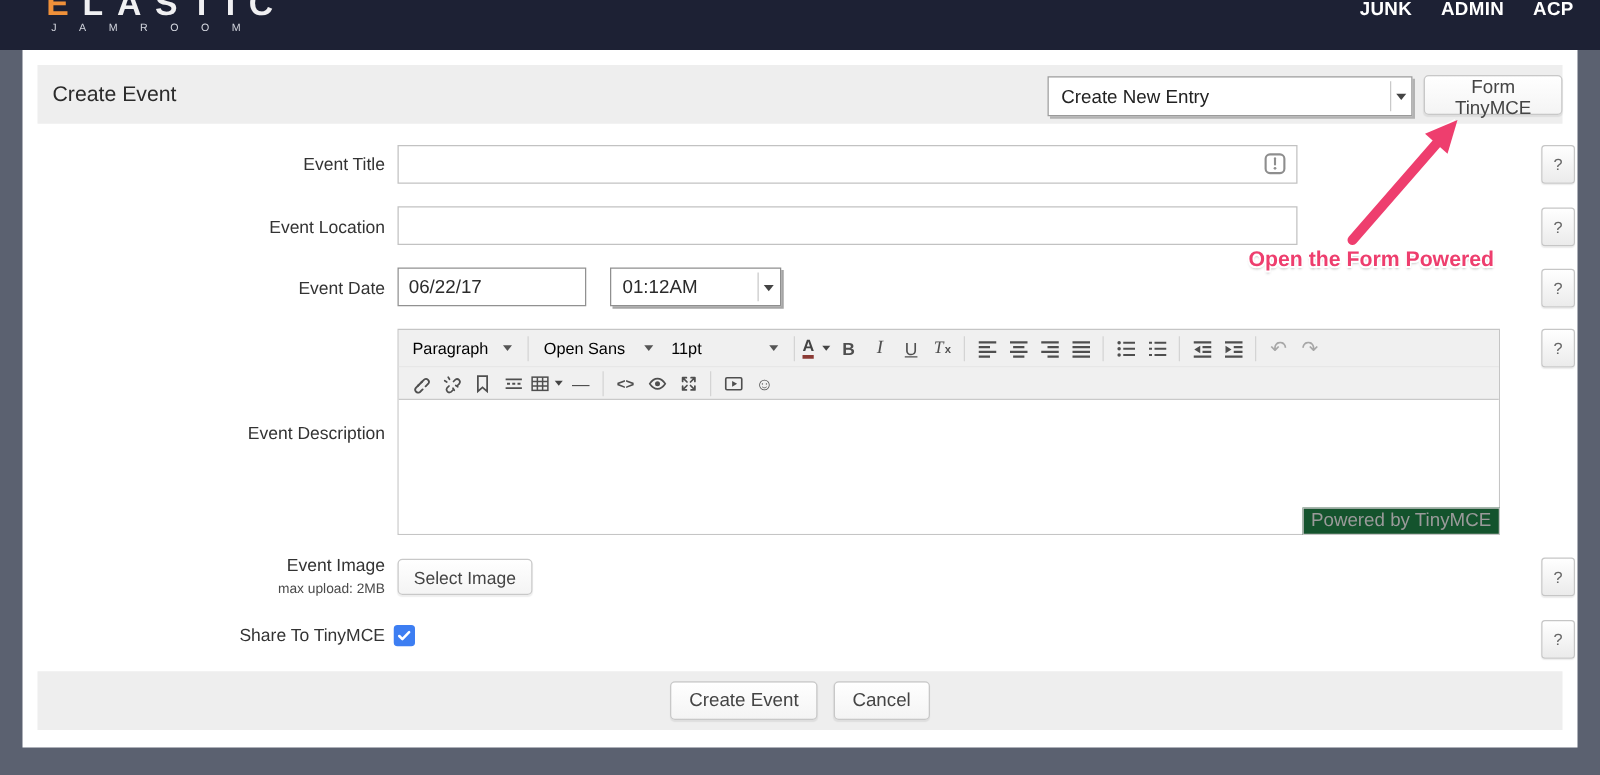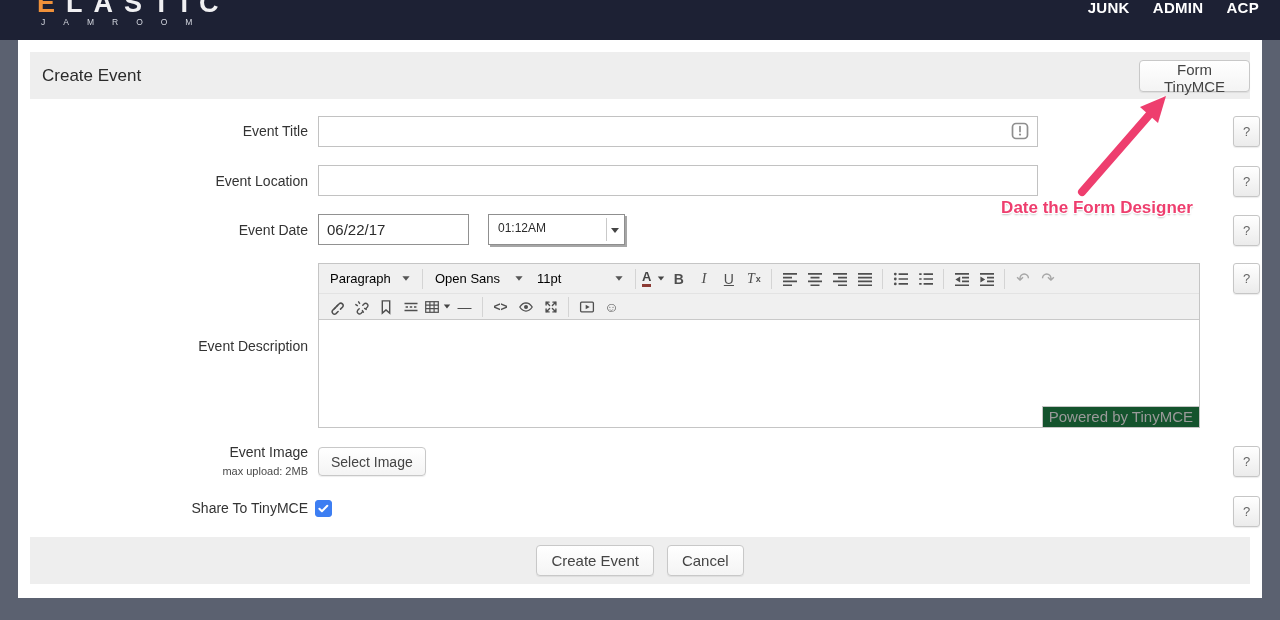--- a/index.html
+++ b/index.html
@@ -34,21 +34,21 @@
   
   .flabel{position:absolute;width:220px;text-align:right;font-size:14px;color:#333;}
   .fnote{position:absolute;width:220px;text-align:right;font-size:11px;color:#4a4a4a;}
   .tinput{position:absolute;height:31px;border:1px solid #c2c2c2;box-sizing:border-box;
           font-size:15px;color:#333;padding:0 30px 0 8px;font-family:"Liberation Sans",sans-serif;outline:none;background:#fff;}
   .dinput{position:absolute;height:31px;border:1px solid #919191;box-sizing:border-box;
           font-size:15px;color:#2b2b2b;padding:0 8px;font-family:"Liberation Sans",sans-serif;outline:none;background:#fff;}
   .autofill-badge{position:absolute;cursor:pointer;}
   .time-select{position:absolute;left:488px;top:214px;width:137px;height:31px;background:#fff;
      border:1px solid #8f8f8f;box-sizing:border-box;box-shadow:2px 2px 0 #a6a6a6;cursor:pointer;}
-  .time-select .sel-label{position:absolute;left:9px;top:6px;font-size:12px;color:#2b2b2b;}
+  .time-select .sel-label{position:absolute;left:9px;top:6px;font-size:15px;color:#2b2b2b;}
   .time-select .sel-divider{right:17px;}
   .time-select .caret{position:absolute;right:5px;top:13px;}
 
   
   .editor{position:absolute;left:318px;top:263px;width:882px;height:165px;border:1px solid #c5c5c5;
           box-sizing:border-box;background:#fff;}
   .tb{background:#f0f0f0;display:flex;align-items:center;padding:0 4px;}
   .tb1{height:29px;border-bottom:1px solid #e3e3e3;}
   .tb2{height:25px;border-bottom:1px solid #c9c9c9;}
   .tb-btn{display:inline-flex;align-items:center;justify-content:center;height:22px;min-width:23px;
@@ -108,20 +108,25 @@
             <path d="M10.2 10.2L14.6 14.6" stroke="#fff" stroke-width="2.2" stroke-linecap="round"></path>
           </svg>
       </div>
     </div>
   </div>
 
   <div class="card"></div>
 
   <div class="panel-head">
     <div class="panel-title">Create Event</div>
+    <div class="entry-select">
+      <span class="sel-label">Create New Entry</span>
+      <span class="sel-divider"></span>
+      <span class="caret"></span>
+    </div>
     <button class="btn fd-btn">Form TinyMCE</button>
   </div>
 
   <div class="flabel" style="left:88px;top:123px;">Event Title</div>
   <input class="tinput" style="left: 318px; top: 116px; width: 720px;" value="">
   <div class="autofill-badge" style="left:1011px;top:122px;">
     <svg width="18" height="18" viewBox="0 0 18 18">
         <rect x="1.5" y="1.5" width="15" height="15" rx="3.5" fill="none" stroke="#8e8e8e" stroke-width="1.7"></rect>
         <path d="M9 4.6v5" stroke="#8e8e8e" stroke-width="1.7" stroke-linecap="round"></path>
         <circle cx="9" cy="12.6" r="1.1" fill="#8e8e8e"></circle>
@@ -330,15 +335,15 @@
   </div>
 
   <svg class="overlay-svg" width="1280" height="620" viewBox="0 0 1280 620">
     <g>
       <path d="M1082 192L1150 114" stroke="#ffffff" stroke-width="12" stroke-linecap="round" opacity="0.85"></path>
       <path d="M1168 94l-14 29-16-13z" fill="#ffffff" opacity="0.85" transform="translate(-2,2) scale(1.08) translate(-88,-8)"></path>
       <path d="M1082 192L1150 114" stroke="#ee3e6e" stroke-width="8" stroke-linecap="round"></path>
       <path d="M1166 96L1158 123 1140 107z" fill="#ee3e6e"></path>
     </g>
   </svg>
-  <div class="annotation-text" style="color: rgb(238, 62, 110);">Date the Form Designer</div>
+  <div class="annotation-text" style="color: rgb(238, 62, 110);">Open the Form Powered</div>
 
 </div>
 
 </body></html>

